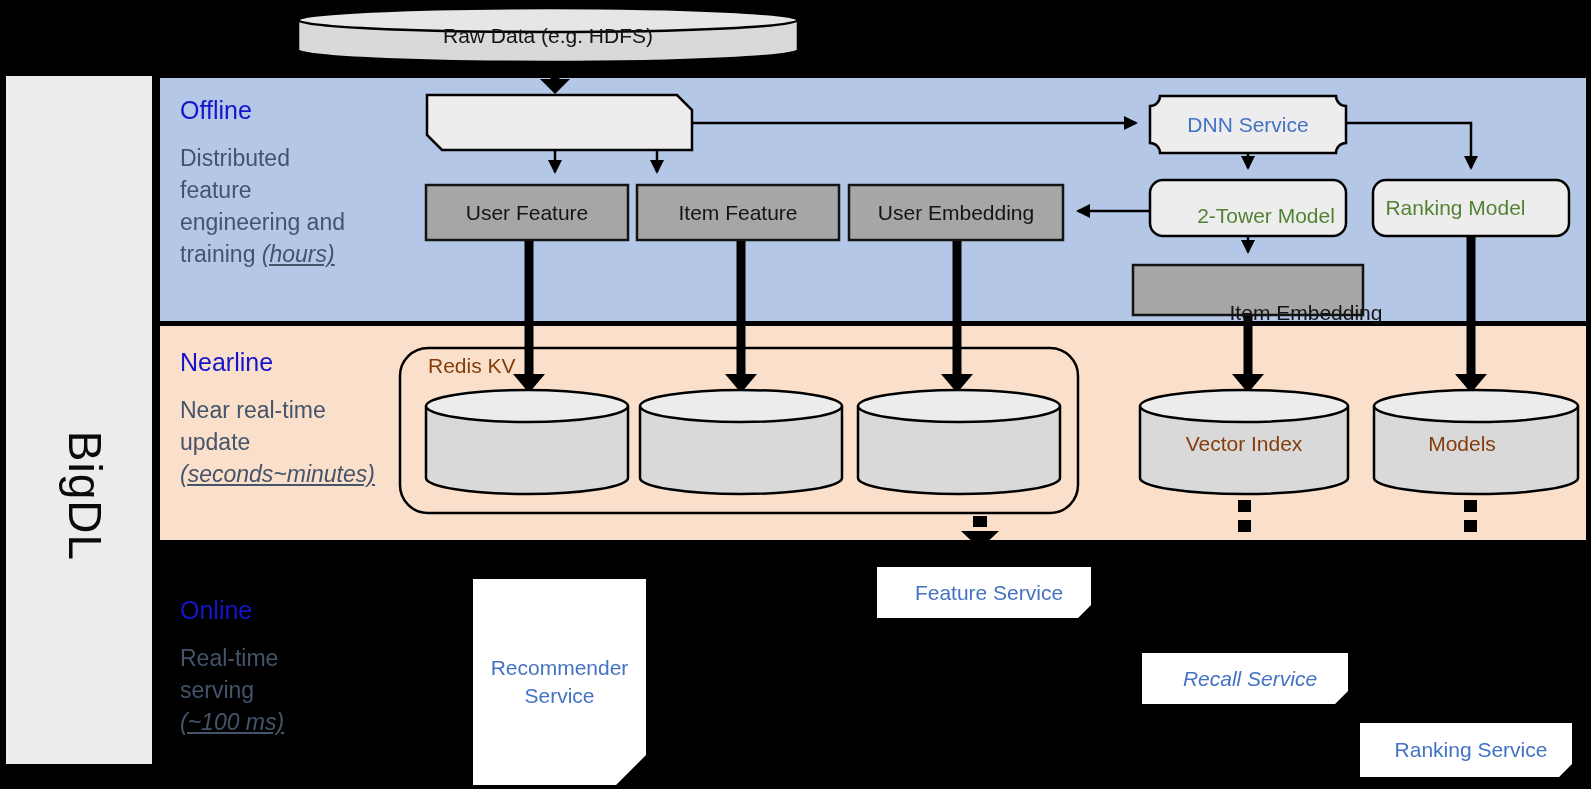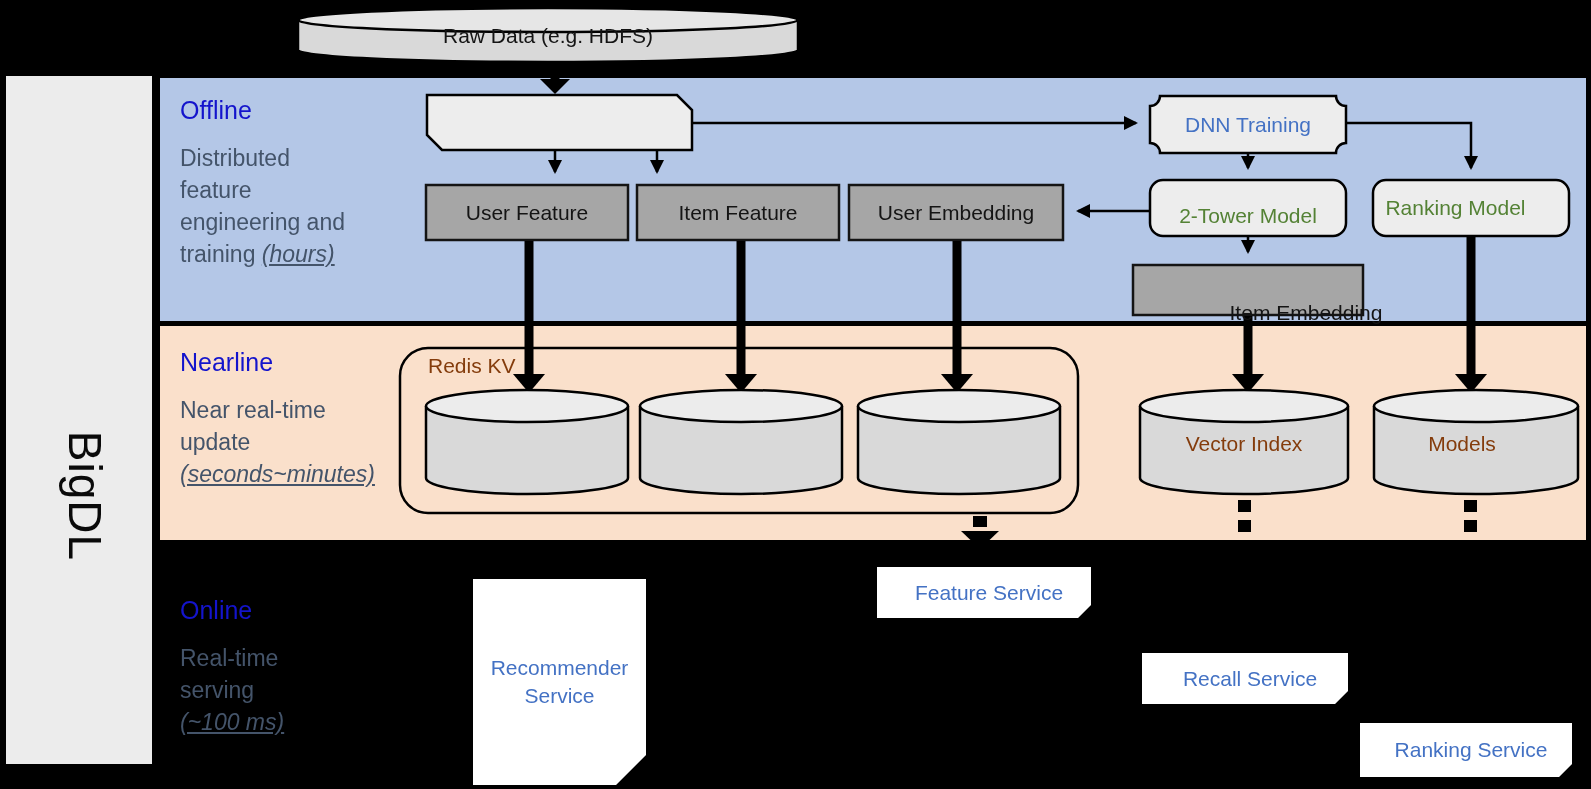--- a/index.html
+++ b/index.html
@@ -126,26 +126,26 @@
       <polygon points="961,531 999,531 980,549"></polygon>
       <rect x="1238" y="500" width="13" height="12"></rect>
       <rect x="1238" y="520" width="13" height="12"></rect>
       <rect x="1464" y="500" width="13" height="12"></rect>
       <rect x="1464" y="520" width="13" height="12"></rect>
     </g>
   </svg>
 
   <div class="boxlabel dark" style="left:298px;top:14px;width:500px;height:44px;">Raw Data (e.g. HDFS)</div>
 
-  <div class="boxlabel blue" style="left:1150px;top:96px;width:196px;height:57px;">DNN Training</div>
+  <div class="boxlabel blue" style="left:1150px;top:96px;width:196px;height:57px;">DNN Service</div>
 
   <div class="boxlabel dark" style="left:426px;top:185px;width:202px;height:55px;">User Feature</div>
   <div class="boxlabel dark" style="left:637px;top:185px;width:202px;height:55px;">Item Feature</div>
   <div class="boxlabel dark" style="left:849px;top:185px;width:214px;height:55px;">User Embedding</div>
-  <div class="boxlabel green" style="left:1150px;top:180px;width:196px;height:72px;">2-Tower Model</div>
+  <div class="boxlabel green" style="left:1150px;top:180px;width:196px;height:72px;padding-left:18px;">2-Tower Model</div>
   <div class="boxlabel green" style="left:1373px;top:180px;width:165px;height:56px;border-radius:13px;">Ranking Model</div>
   <div class="boxlabel dark" style="left:1191px;top:265px;width:230px;height:58px;margin-top:19px;">Item Embedding</div>
 
   <div class="abs brown" style="left:428px;top:354px;font-size:21px;z-index:3;">Redis KV</div>
   <div class="boxlabel brown" style="left:1140px;top:396px;width:208px;height:96px;">Vector Index</div>
   <div class="boxlabel brown" style="left:1374px;top:396px;width:176px;height:96px;">Models</div>
 
   <div class="section-title" style="left:180px;top:96px;">Offline</div>
   <div class="section-desc" style="left:180px;top:142px;">
     <div>Distributed</div>
@@ -169,21 +169,21 @@
   </div>
 
   <div class="doc" style="left:473px;top:579px;width:173px;height:206px;">
     <span>Recommender Service</span>
     <span class="fold"></span>
   </div>
   <div class="svc" style="left:877px;top:567px;width:204px;height:51px;">
     <span>Feature Service</span>
     <span class="fold"></span>
   </div>
-  <div class="svc" style="left:1142px;top:653px;width:196px;height:51px;">
+  <div class="svc" style="left:1142px;top:653px;width:196px;height:51px;font-style:italic;">
     <span>Recall Service</span>
     <span class="fold"></span>
   </div>
   <div class="svc" style="left:1360px;top:723px;width:202px;height:54px;">
     <span>Ranking Service</span>
     <span class="fold"></span>
   </div>
 
 </div>
 

